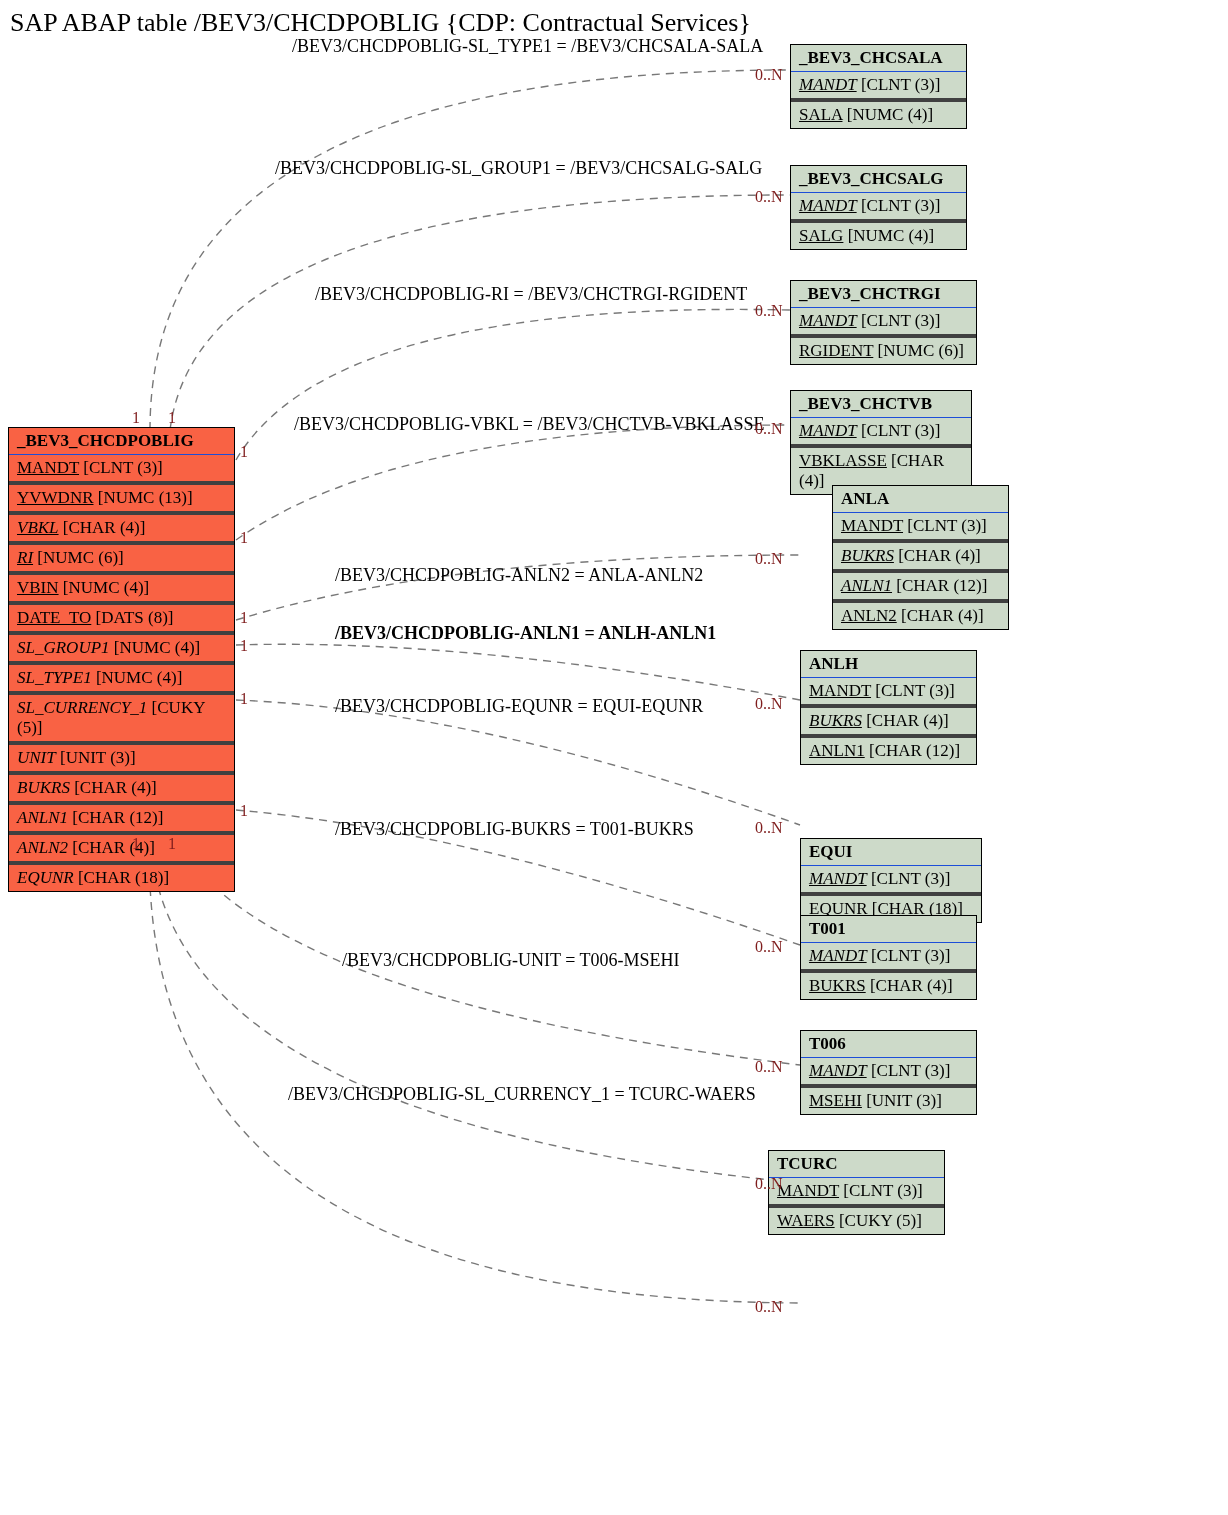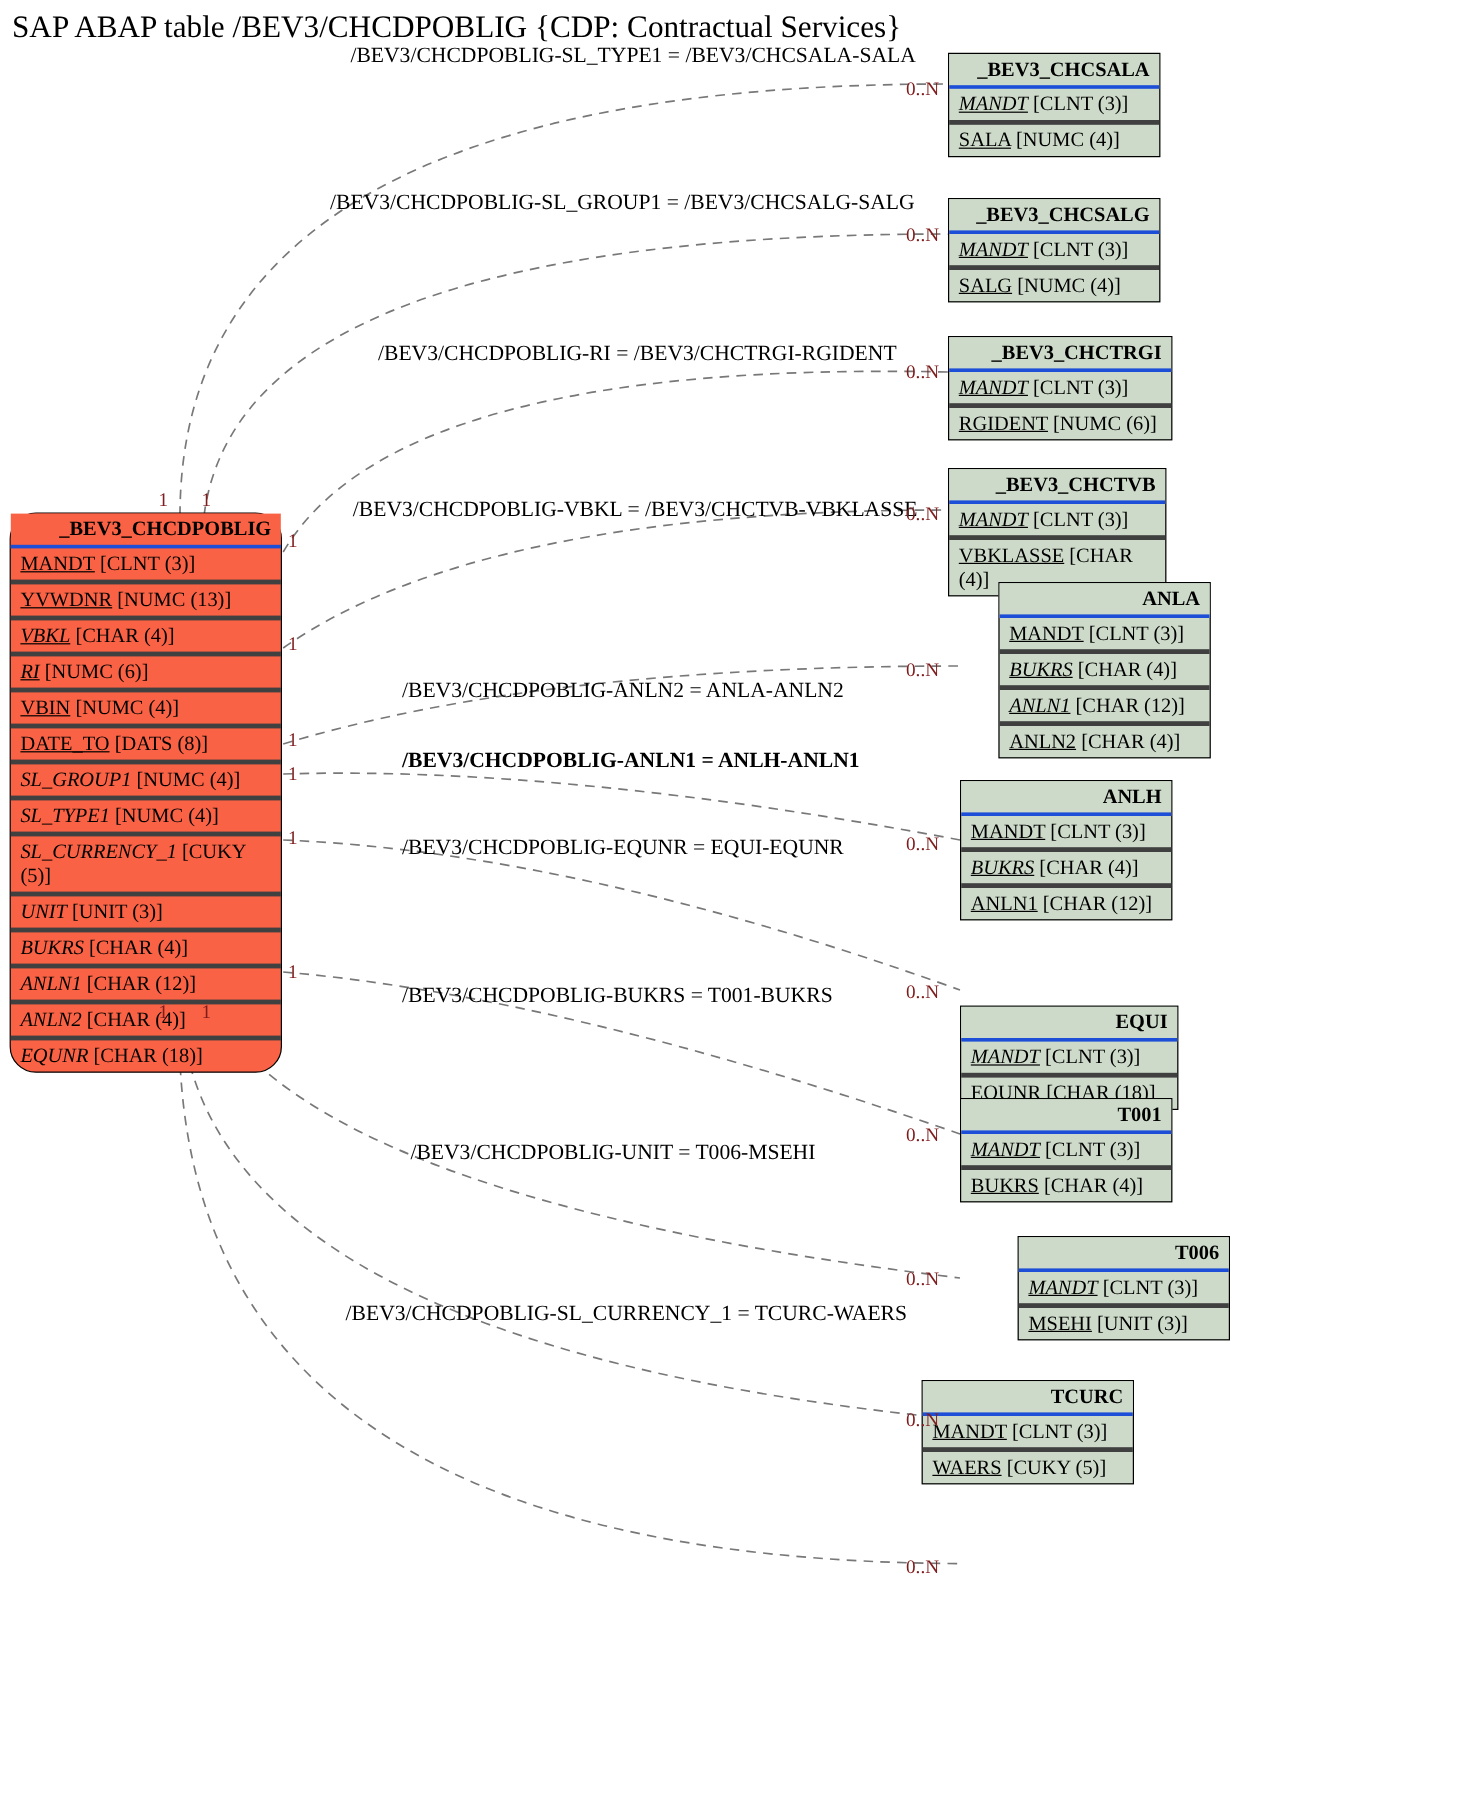--- a/index.html
+++ b/index.html
@@ -19,24 +19,24 @@
     font-size: 26px;
     color: #000;
   }
   .entity {
     position: absolute;
     border: 1px solid #000;
     font-size: 17px;
   }
   .entity .hdr {
     background: inherit;
-    text-align: right;
+    text-align: left;
     font-weight: bold;
     padding: 3px 8px;
-    border-bottom: 3px solid #1d4ed8;
+    border-bottom: 1px solid #1d4ed8;
   }
   .entity .row {
     padding: 3px 8px;
     border-bottom: 4px solid #404040;
   }
   .entity .row:last-child { border-bottom: none; }
   .underline { text-decoration: underline; }
   .italic { font-style: italic; }
   .main-entity {
     background: #f96244;
@@ -92,21 +92,21 @@
 
   <path d="M 236 810 Q 470 830 800 945"></path>
 
   <path d="M 170 832 Q 260 1000 800 1065"></path>
 
   <path d="M 150 832 Q 160 1120 800 1183"></path>
 
   <path d="M 150 832 Q 130 1300 800 1303"></path>
 </svg>
 
-<div id="main-ent" class="entity main-entity" style="left:8px; top:427px; width:225px;border-radius:22px;">
+<div id="main-ent" class="entity main-entity" style="left:8px; top:427px; width:225px;">
   <div class="hdr">_BEV3_CHCDPOBLIG</div>
 <div class="row"><span class="underline">MANDT</span> [CLNT (3)]</div>
     <div class="row"><span class="underline">YVWDNR</span> [NUMC (13)]</div>
     <div class="row"><span class="underline italic">VBKL</span> [CHAR (4)]</div>
     <div class="row"><span class="underline italic">RI</span> [NUMC (6)]</div>
     <div class="row"><span class="underline">VBIN</span> [NUMC (4)]</div>
     <div class="row"><span class="underline">DATE_TO</span> [DATS (8)]</div>
     <div class="row"><span class="italic">SL_GROUP1</span> [NUMC (4)]</div>
     <div class="row"><span class="italic">SL_TYPE1</span> [NUMC (4)]</div>
     <div class="row"><span class="italic">SL_CURRENCY_1</span> [CUKY (5)]</div>
@@ -154,21 +154,21 @@
     <div class="entity ref-entity" style="left: 800px; top: 838px; width: 180px;">
       <div class="hdr">EQUI</div>
       <div class="row"><span class="underline italic">MANDT</span> [CLNT (3)]</div>
       <div class="row"><span class="underline">EQUNR</span> [CHAR (18)]</div>
     </div>
     <div class="entity ref-entity" style="left: 800px; top: 915px; width: 175px;">
       <div class="hdr">T001</div>
       <div class="row"><span class="underline italic">MANDT</span> [CLNT (3)]</div>
       <div class="row"><span class="underline">BUKRS</span> [CHAR (4)]</div>
     </div>
-    <div class="entity ref-entity" style="left: 800px; top: 1030px; width: 175px; margin-left: 48px;">
+    <div class="entity ref-entity" style="left: 800px; top: 1030px; width: 175px;">
       <div class="hdr">T006</div>
       <div class="row"><span class="underline italic">MANDT</span> [CLNT (3)]</div>
       <div class="row"><span class="underline">MSEHI</span> [UNIT (3)]</div>
     </div>
     <div class="entity ref-entity" style="left: 768px; top: 1150px; width: 175px;">
       <div class="hdr">TCURC</div>
       <div class="row"><span class="underline">MANDT</span> [CLNT (3)]</div>
       <div class="row"><span class="underline">WAERS</span> [CUKY (5)]</div>
     </div>
   </div>

